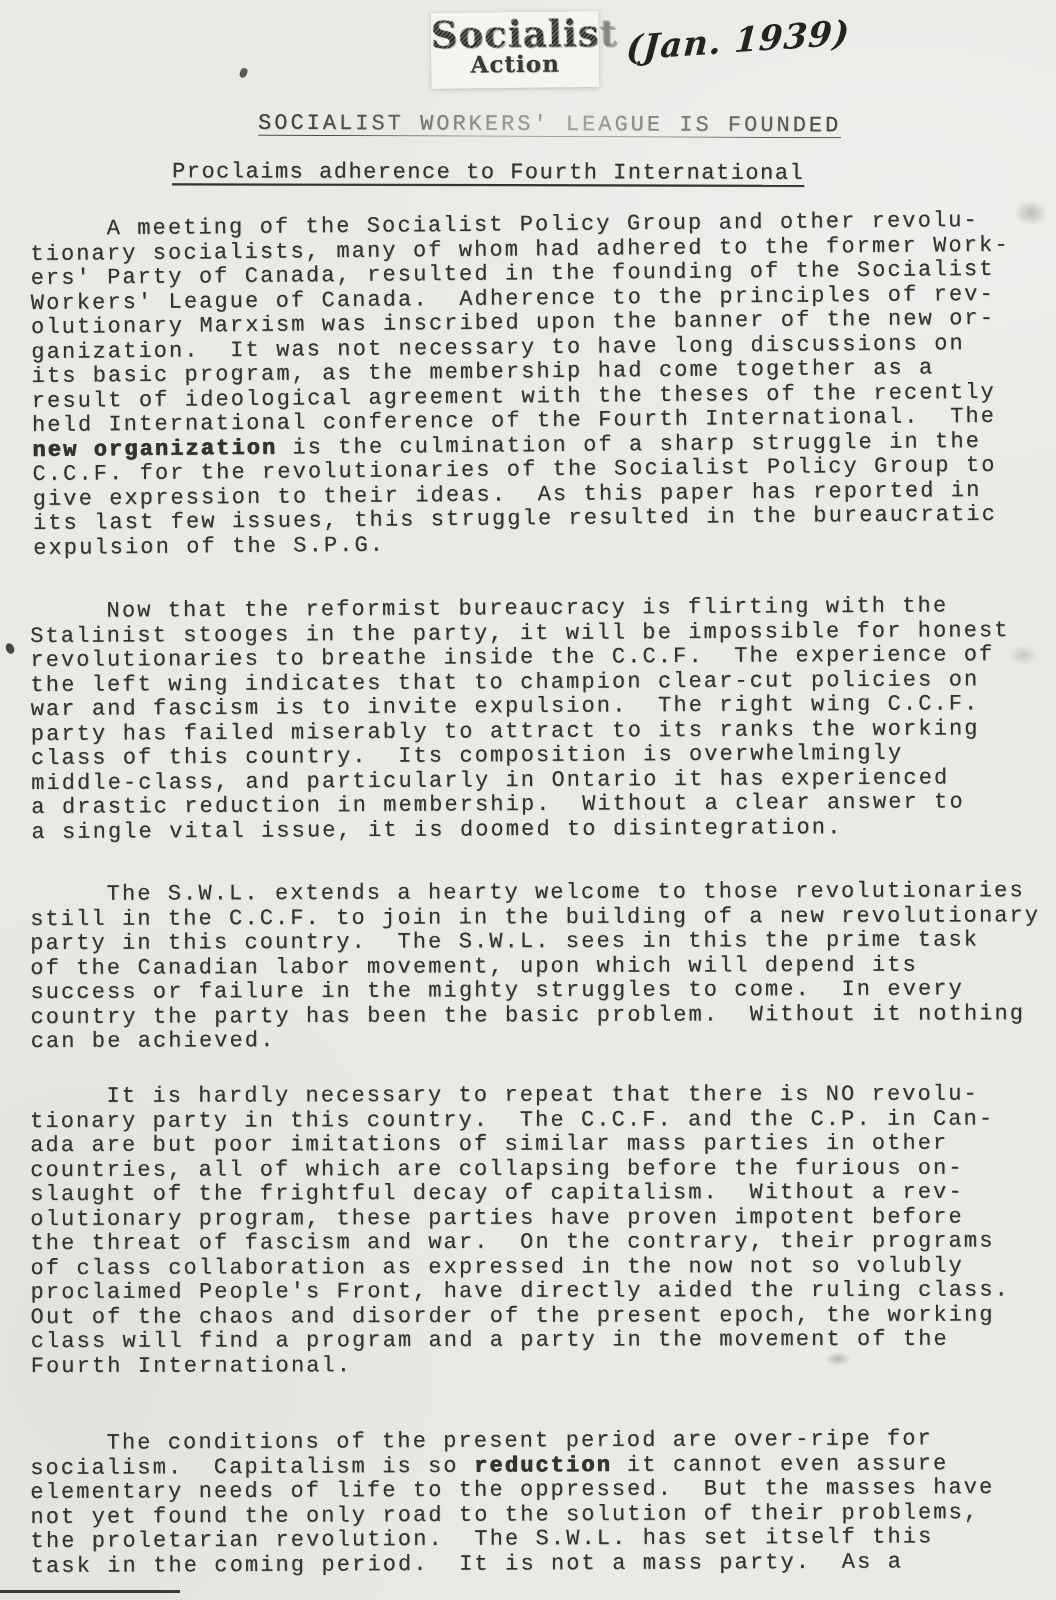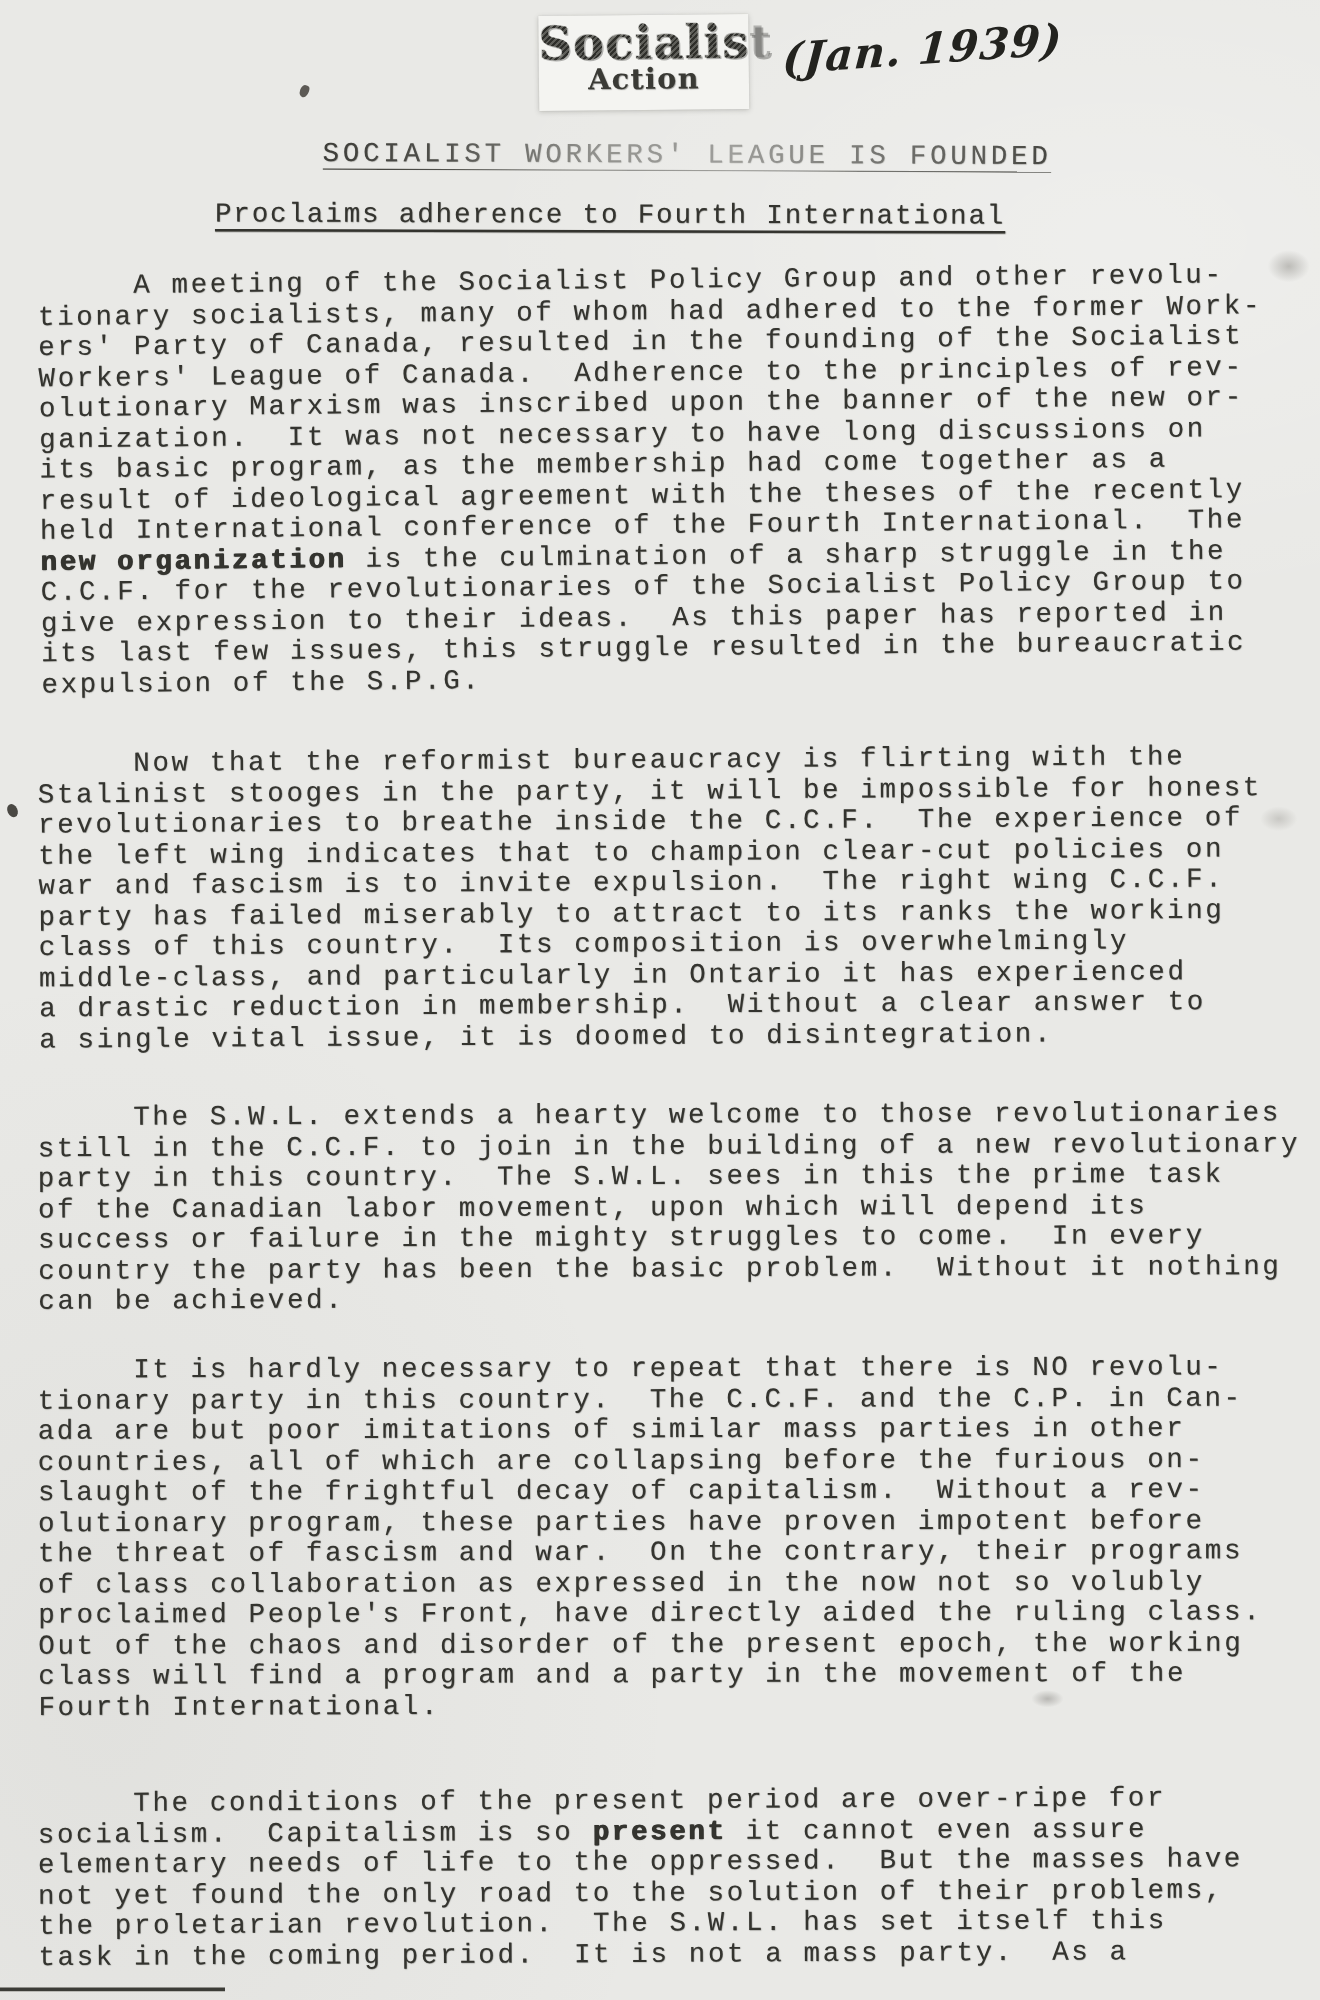--- a/index.html
+++ b/index.html
@@ -156,21 +156,21 @@
 slaught of the frightful decay of capitalism.  Without a rev-
 olutionary program, these parties have proven impotent before
 the threat of fascism and war.  On the contrary, their programs
 of class collaboration as expressed in the now not so volubly
 proclaimed People's Front, have directly aided the ruling class.
 Out of the chaos and disorder of the present epoch, the working
 class will find a program and a party in the movement of the
 Fourth International.</div>
 
   <div class="para p5"><span>     The conditions of the present period are over-ripe for
-socialism.  Capitalism is so </span><span class="bold">present</span><span> it cannot even assure
+socialism.  Capitalism is so </span><span class="bold">reduction</span><span> it cannot even assure
 elementary needs of life to the oppressed.  But the masses have
 not yet found the only road to the solution of their problems,
 the proletarian revolution.  The S.W.L. has set itself this
 task in the coming period.  It is not a mass party.  As a</span></div>
 
   <div class="speck-a"></div>
   <div class="speck-b"></div>
   <div class="smudge-a"></div>
   <div class="smudge-b"></div>
   <div class="smudge-c"></div>

